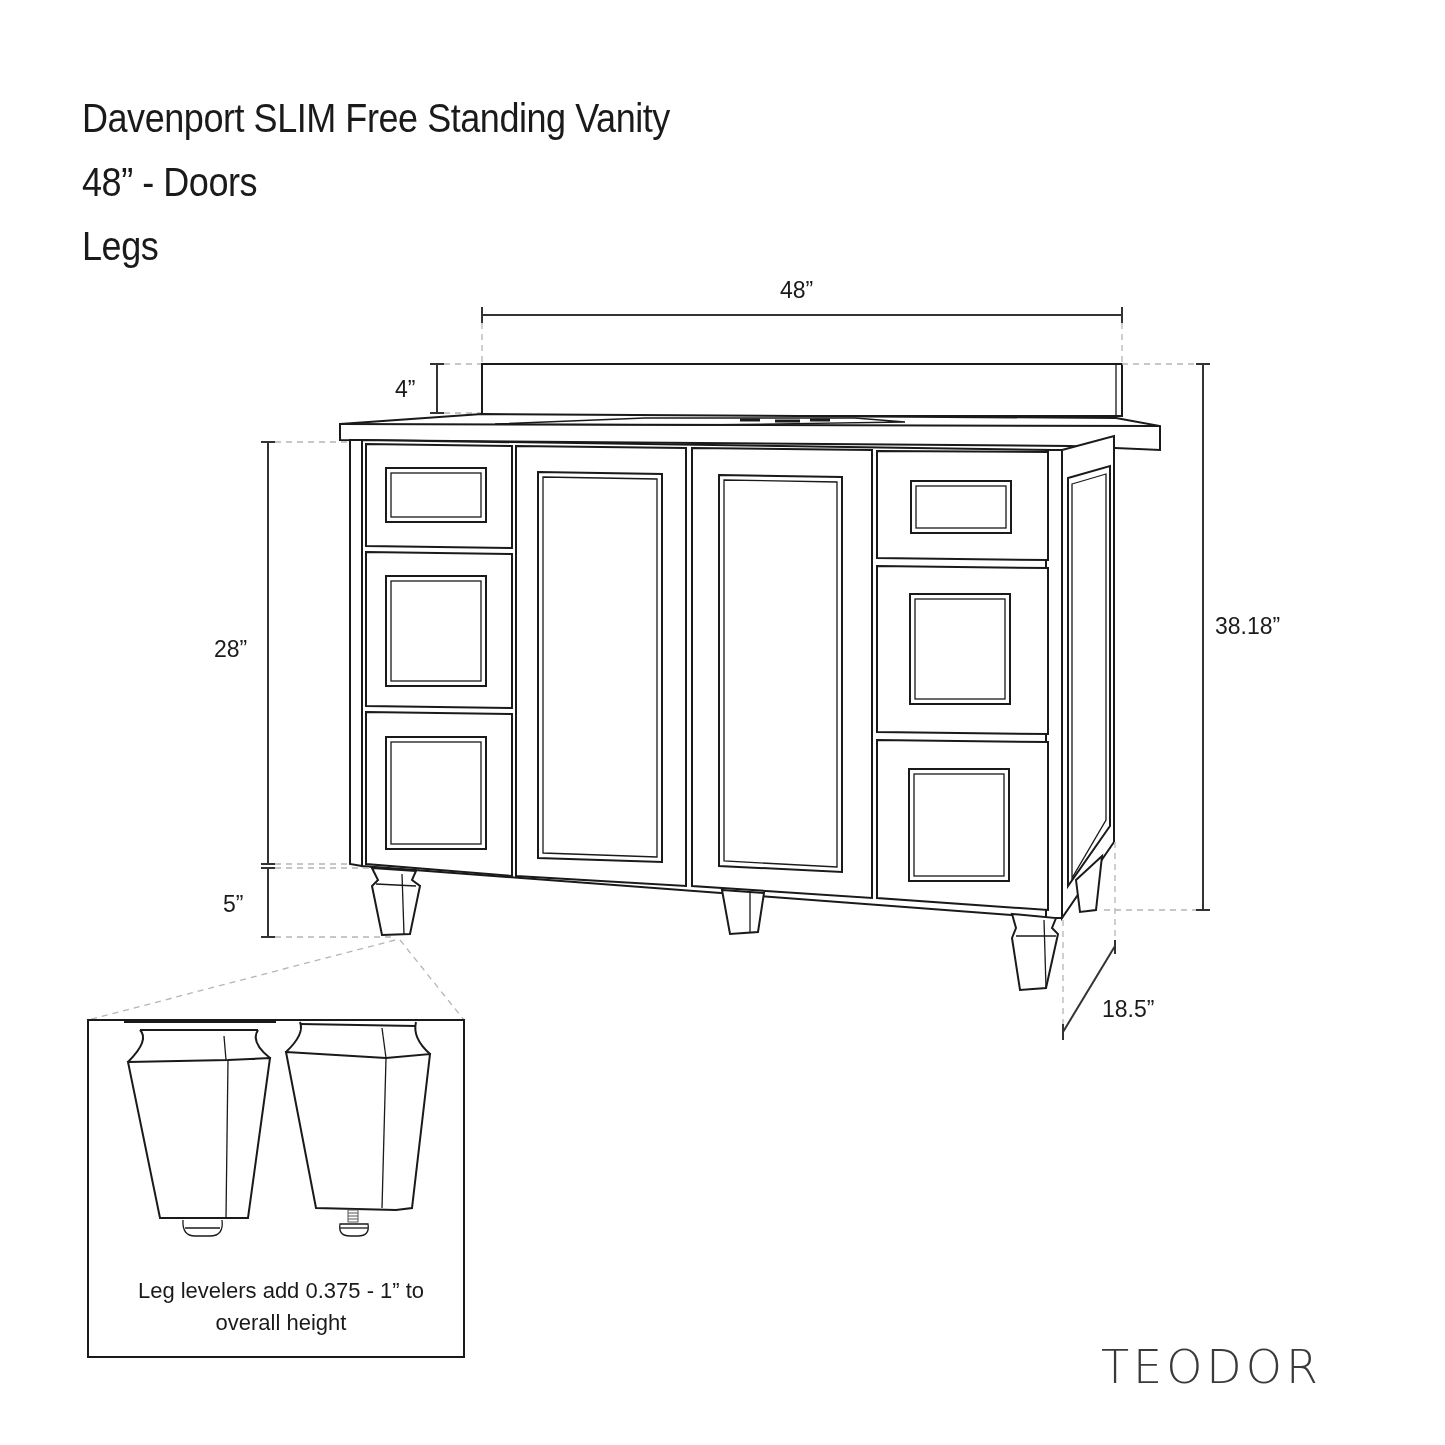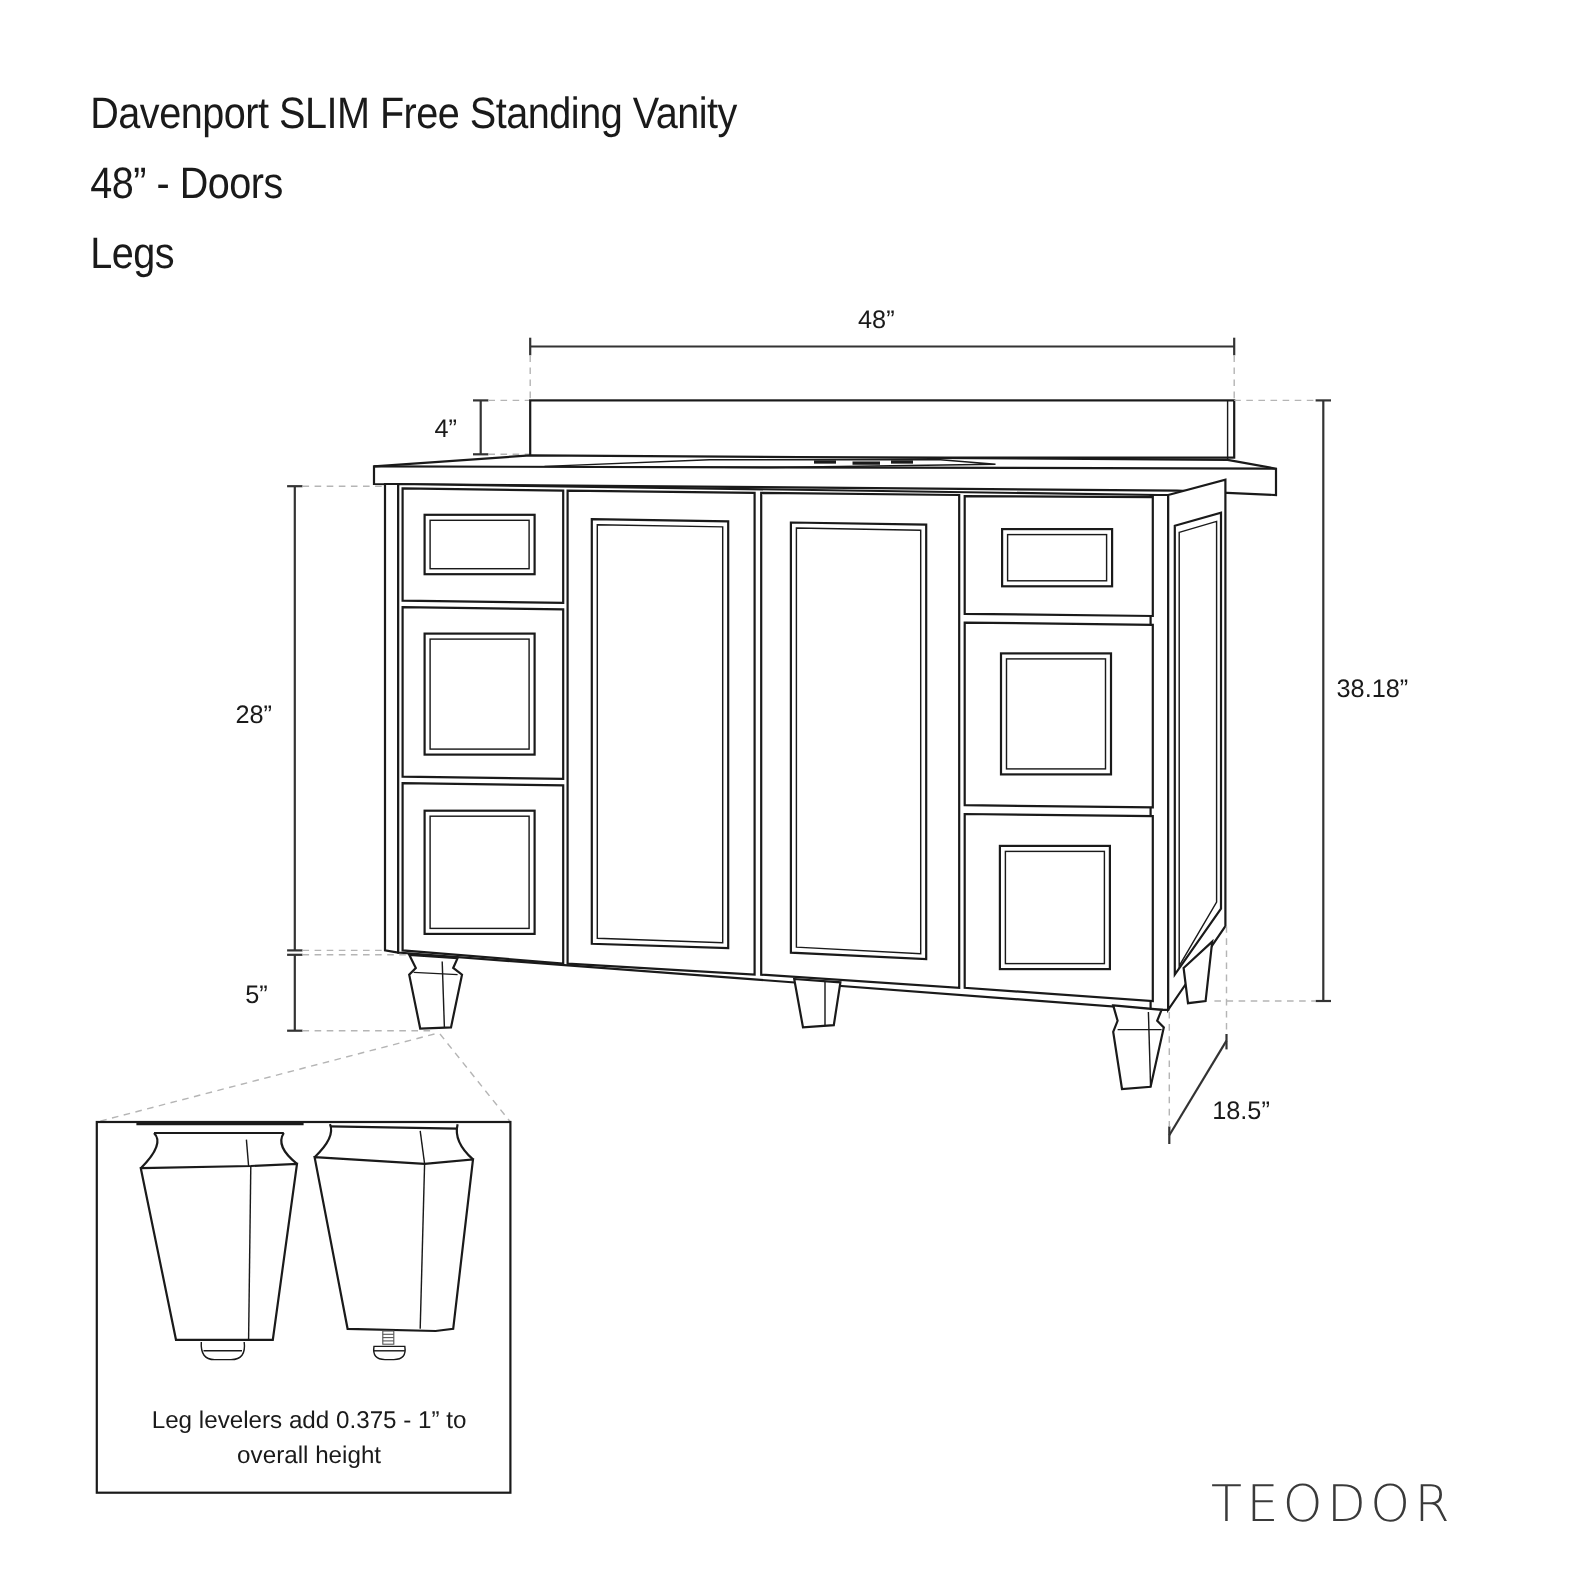--- a/index.html
+++ b/index.html
@@ -1,18 +1,18 @@
 <!DOCTYPE html>
 <html><head>
 <meta charset="utf-8">
 <style>
   html, body { margin: 0; padding: 0; background: #ffffff; }
   body { width: 1445px; height: 1445px; position: relative; overflow: hidden;
          font-family: "Liberation Sans", "DejaVu Sans", sans-serif; color: #1a1a1a; }
-  .title-block { position: absolute; left: 82px; top: 71px; }
+  .title-block { position: absolute; left: 82px; top: 86px; }
   .title-line { font-size: 40px; line-height: 64px; letter-spacing: -0.5px; color: #1a1a1a;
                 font-family: "Liberation Sans", sans-serif; transform: scaleX(0.9); transform-origin: left; white-space: nowrap; }
   svg#drawing { position: absolute; left: 0; top: 0; }
   .dim-label { font-family: "Liberation Sans", sans-serif; font-size: 23px; fill: #1a1a1a; }
   .note-text { font-family: "Liberation Sans", sans-serif; font-size: 22px; fill: #1a1a1a; }
   .brand { font-family: "DejaVu Sans", sans-serif; font-size: 46px; font-weight: 200; fill: #3a3a3a; letter-spacing: 4px; }
   .ln { stroke: #1a1a1a; fill: none; stroke-width: 2; }
   .ln-thin { stroke: #1a1a1a; fill: none; stroke-width: 1.3; }
   .fill-w { fill: #ffffff; stroke: #1a1a1a; stroke-width: 2; }
   .dash { stroke: #b5b5b5; stroke-width: 1.3; stroke-dasharray: 6 5; fill: none; }

